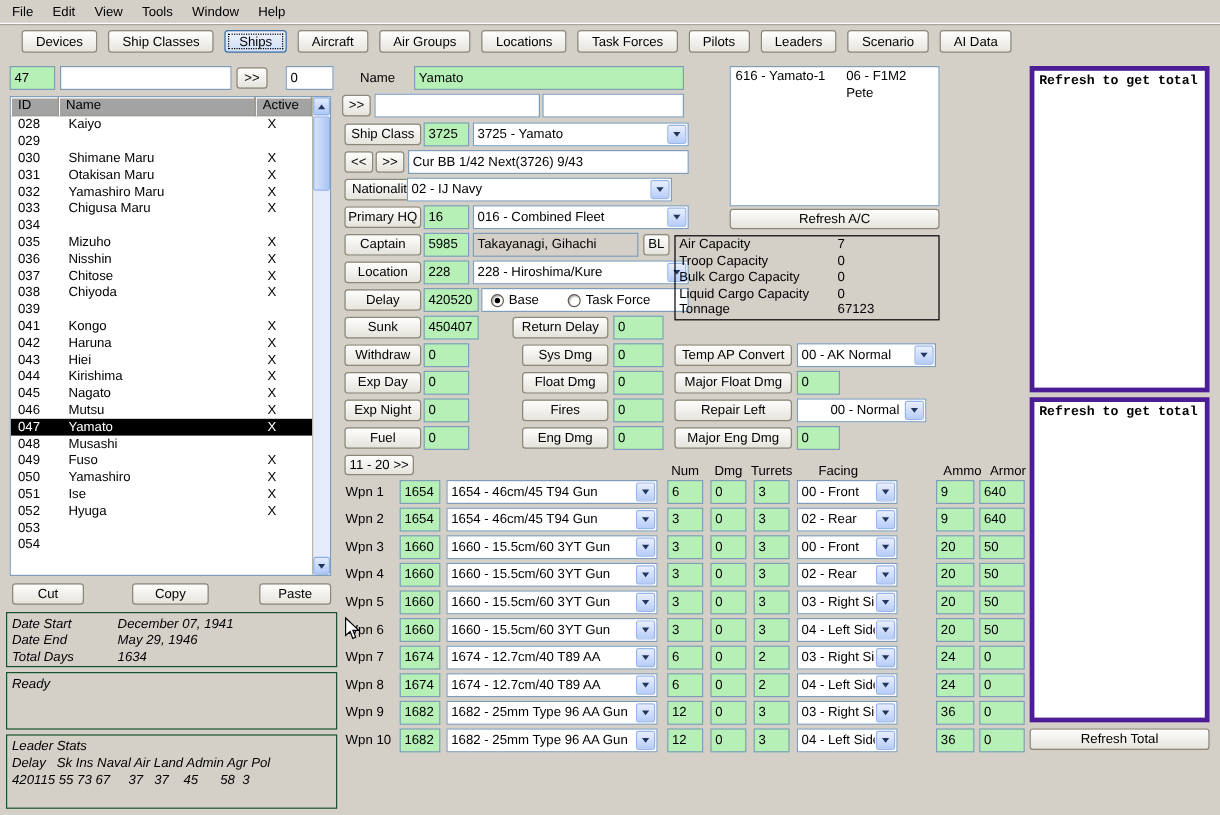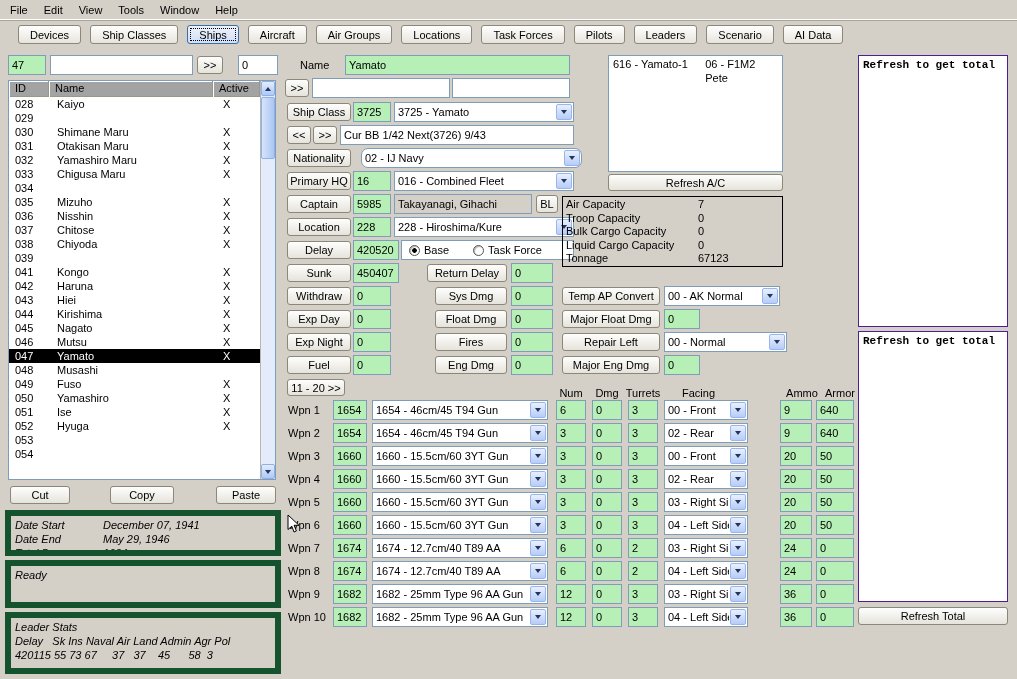--- a/index.html
+++ b/index.html
@@ -30,25 +30,25 @@
 .ship-row{height:14px;display:flex;line-height:14px;}
 .c-id{width:40px;padding-left:6px;}
 .c-name{width:164px;padding-left:8px;}
 .c-active{flex:1;padding-left:10px;}
 .row-selected{background:#000000;color:#fff;}
 .scrollbar{position:absolute;top:0;right:0;width:15px;height:100%;background:#e4ecfb;border-left:1px solid #b9b6aa;}
 .sb-btn{position:absolute;left:0;width:14px;height:15px;background:linear-gradient(#e3ecfd,#aec8f5);border:1px solid #90b0e8;border-radius:2px;display:flex;align-items:center;justify-content:center;}
 .sb-up{top:0;}
 .sb-down{bottom:0;}
 .sb-thumb{position:absolute;left:0;top:16px;width:14px;height:62px;background:linear-gradient(90deg,#d7e3fb,#abc6f3);border:1px solid #90b0e8;border-radius:2px;}
-.info-panel{position:absolute;border:6px solid #14532d;font-style:italic;padding:2px 4px;line-height:14px;overflow:hidden;}
+.info-panel{position:absolute;border:1px solid #14532d;font-style:italic;padding:2px 4px;line-height:14px;overflow:hidden;}
 .ip-line{display:flex;}
 .ip-label{width:88px;}
 .pre{white-space:pre;}
-.refresh-box{position:absolute;background:#fff;border:1px solid #4c1d95;font-family:"Liberation Mono","DejaVu Sans Mono",monospace;font-weight:bold;padding:3px 4px;}
+.refresh-box{position:absolute;background:#fff;border:4px solid #4c1d95;font-family:"Liberation Mono","DejaVu Sans Mono",monospace;font-weight:bold;padding:3px 4px;}
 .ac-box{position:absolute;background:#fff;border:1px solid #7f9db9;padding:1px 4px;}
 .ac-row{display:flex;line-height:14px;}
 .ac-left{width:96px;}
 .cap-panel{position:absolute;border:1px solid #000;padding:1px 3px;overflow:hidden;}
 .cap-row{display:flex;height:13.5px;line-height:13px;}
 .cap-label{width:132px;}
 .radio-panel{position:absolute;height:20px;background:#fff;border:1px solid #7f9db9;display:flex;align-items:center;padding-left:7px;gap:24px;}
 .radio{display:inline-flex;align-items:center;gap:4px;}
 .rb{width:11px;height:11px;border-radius:50%;background:#fff;border:1px solid #55554c;box-shadow:inset 1px 1px 1px rgba(0,0,0,.3);}
 .rb-on{background:radial-gradient(circle,#000 0 2px,#fff 2.6px);}
@@ -281,21 +281,21 @@
     <span class="combo-arrow">
         <i class="tri tri-down"></i>
       </span>
   </div>
 
   <button class="btn" style="left:287px;top:126px;width:24px;height:18px;">&lt;&lt;</button>
   <button class="btn" style="left:313px;top:126px;width:24px;height:18px;">&gt;&gt;</button>
   <div class="field white" style="left:340px;top:125px;width:234px;">Cur BB 1/42 Next(3726) 9/43</div>
 
   <button class="btn" style="left:287px;top:149px;width:64px;height:18px;">Nationality</button>
-  <div class="combo" style="left:361px;top:148px;width:221px;border-radius:7px;">
+  <div class="combo" style="left:339px;top:148px;width:221px;">
     <span class="combo-text">02 - IJ Navy</span>
     <span class="combo-arrow">
         <i class="tri tri-down"></i>
       </span>
   </div>
 
   <button class="btn" style="left:287px;top:172px;width:64px;height:18px;">Primary HQ</button>
   <div class="field green" style="left:353px;top:171px;width:38px;">16</div>
   <div class="combo" style="left:394px;top:171px;width:180px;">
     <span class="combo-text">016 - Combined Fleet</span>
@@ -616,21 +616,21 @@
     <span class="combo-text">00 - AK Normal</span>
     <span class="combo-arrow">
         <i class="tri tri-down"></i>
       </span>
   </div>
 
   <button class="btn" style="left:562px;top:310px;width:98px;height:18px;">Major Float Dmg</button>
   <div class="field green" style="left:664px;top:309px;width:36px;">0</div>
 
   <button class="btn" style="left:562px;top:333px;width:98px;height:18px;">Repair Left</button>
-  <div class="combo" style="left:664px;top:332px;width:123px;">
+  <div class="combo" style="left:664px;top:332px;width:108px;padding-left:24px;">
     <span class="combo-text">00 - Normal</span>
     <span class="combo-arrow">
         <i class="tri tri-down"></i>
       </span>
   </div>
 
   <button class="btn" style="left:562px;top:356px;width:98px;height:18px;">Major Eng Dmg</button>
   <div class="field green" style="left:664px;top:355px;width:36px;">0</div>
 
   <div class="refresh-box" style="left:858px;top:55px;width:150px;height:272px;">

